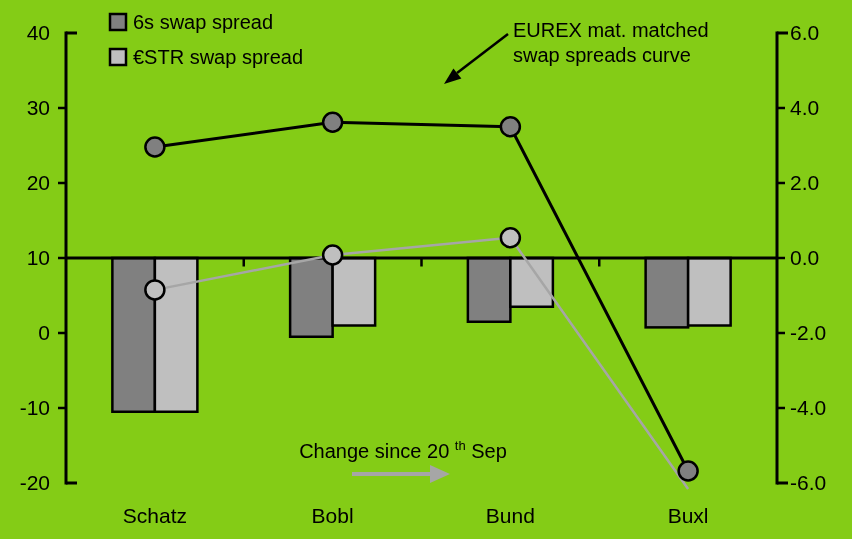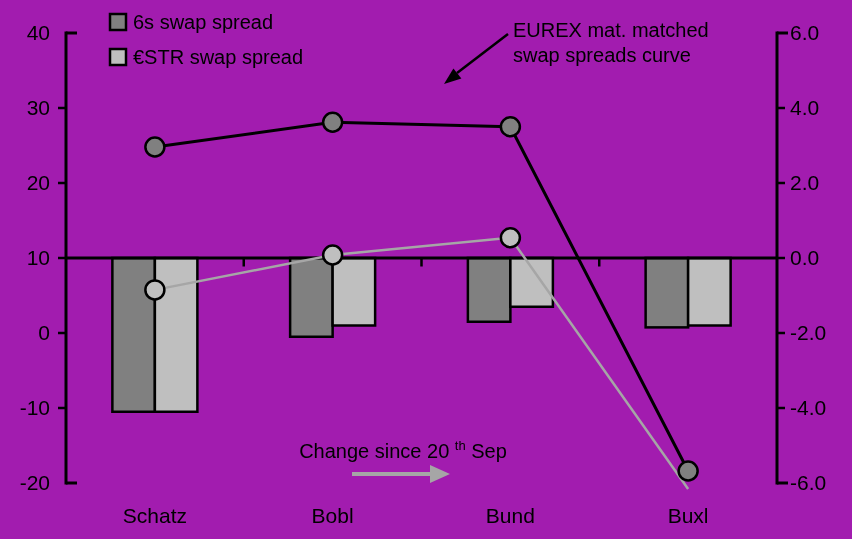--- a/index.html
+++ b/index.html
@@ -1,16 +1,16 @@
 <!DOCTYPE html>
 <html><head>
 <meta charset="utf-8">
 <style>
   html,body{margin:0;padding:0;background:#ffffff;}
-  .stage{position:relative;width:852px;height:539px;background:#a21caf;overflow:hidden;
+  .stage{position:relative;width:852px;height:539px;background:#84cc16;overflow:hidden;
          font-family:"Liberation Sans",sans-serif;}
   svg{display:block;}
   text{font-family:"Liberation Sans",sans-serif;fill:#000;}
 </style>
 </head>
 <body>
 
 <div class="stage">
 <svg id="chart-svg" width="852" height="539" viewBox="0 0 852 539">
 

